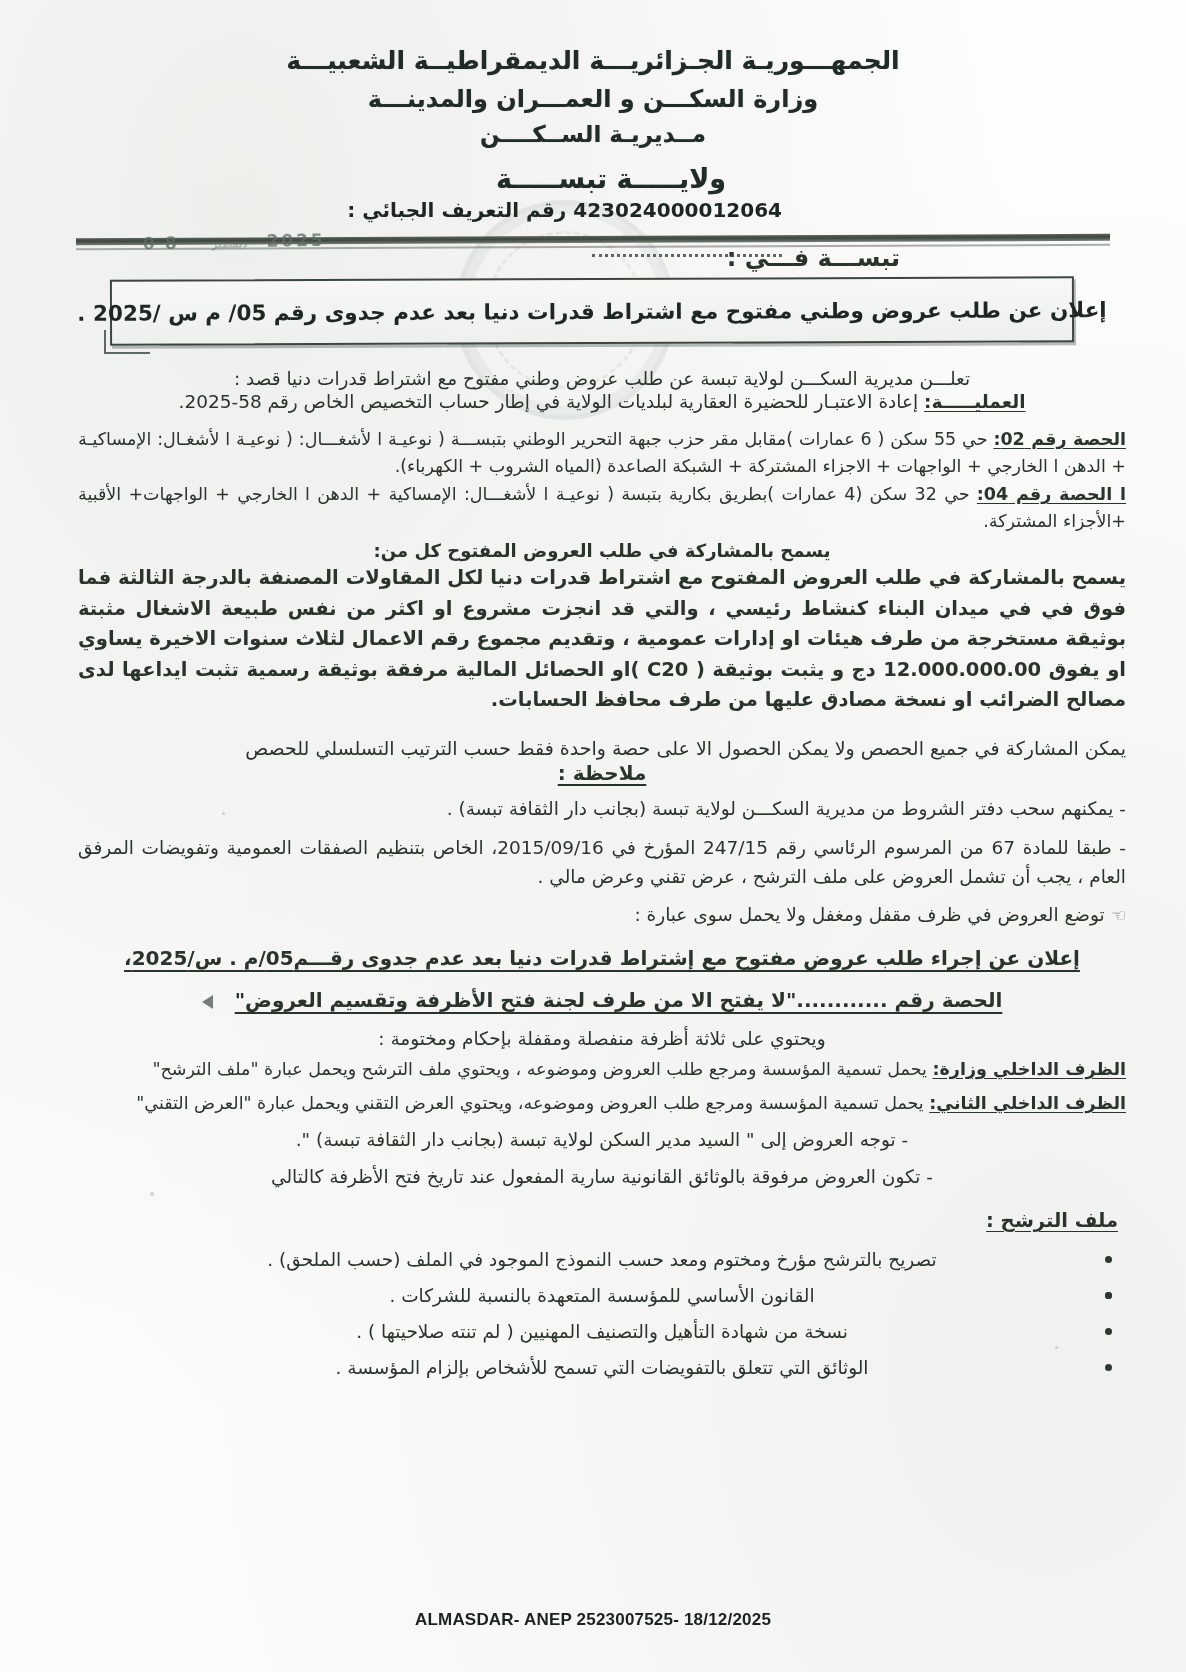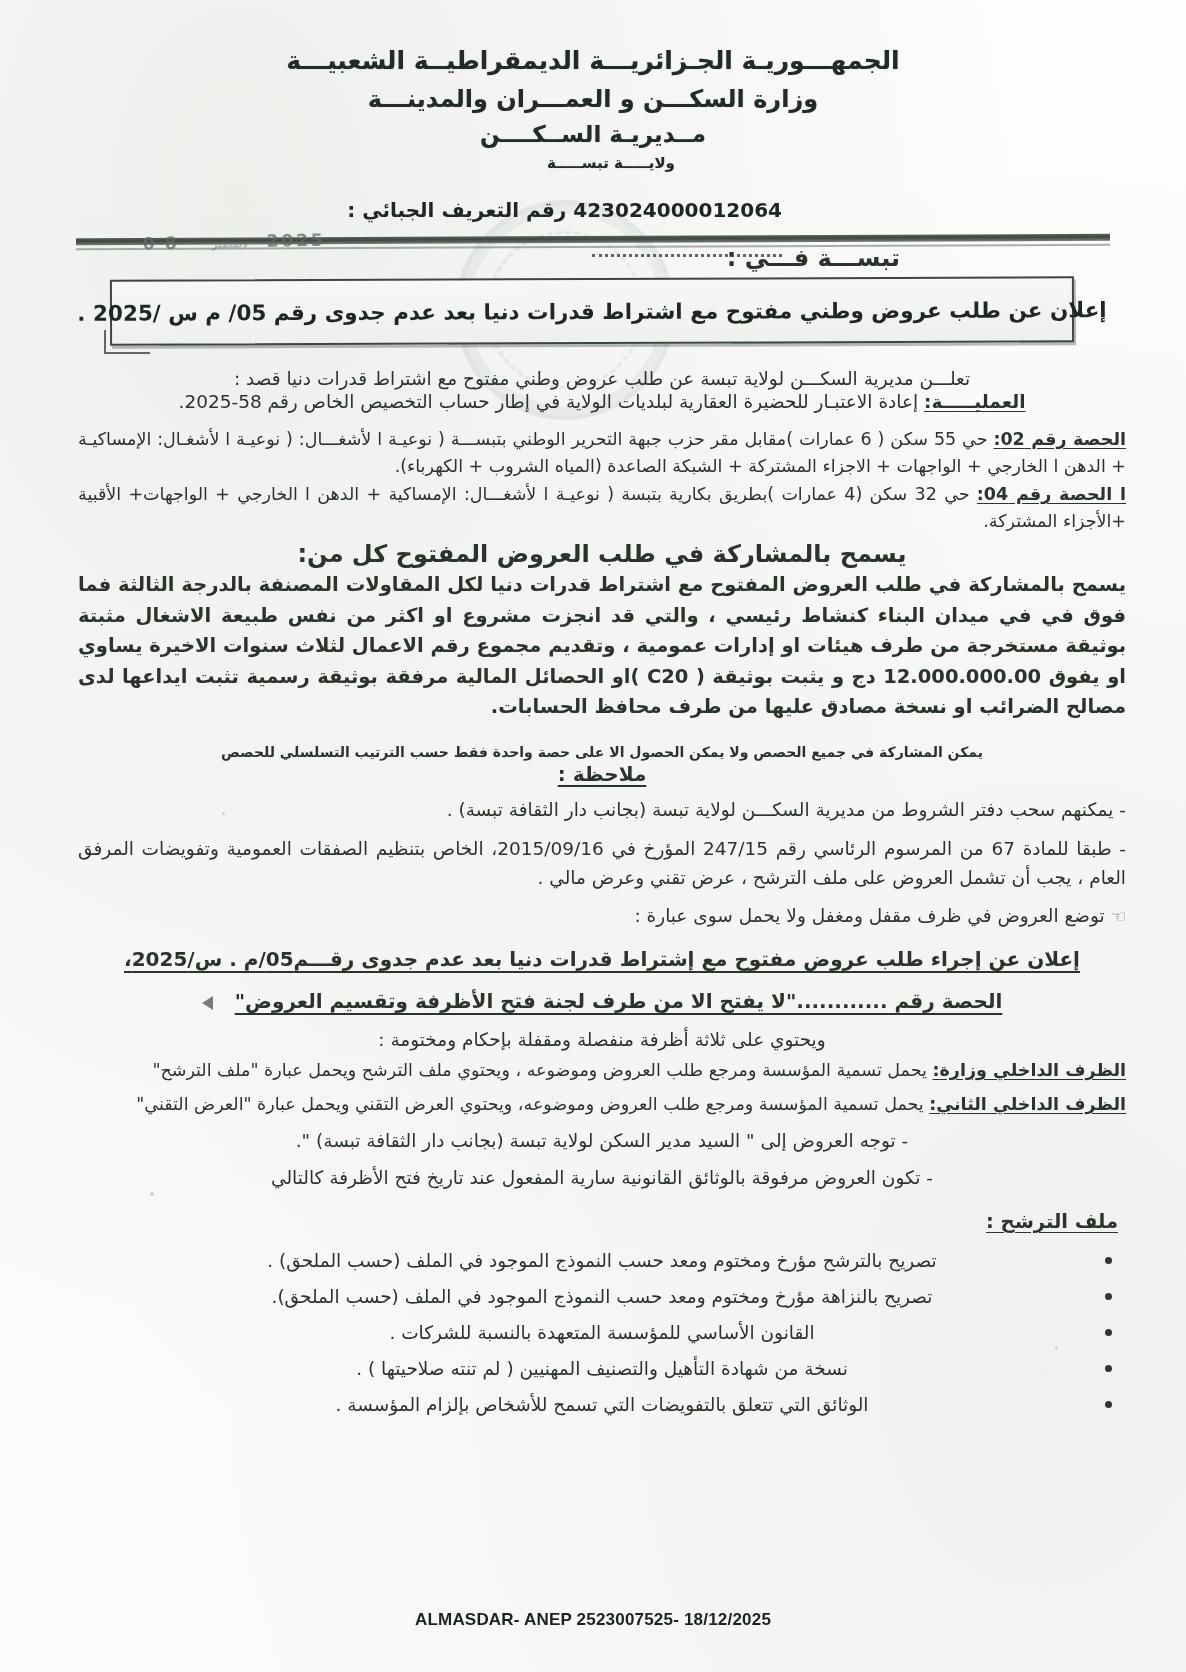--- a/index.html
+++ b/index.html
@@ -33,21 +33,21 @@
     position:absolute;left:0;right:0;top:44px;text-align:center;
   }
   .hdr .l{
     font-weight:bold;letter-spacing:.5px;line-height:1.38;
     color:#222c26;
     text-shadow:0 0 1px rgba(40,50,45,.35);
   }
   .h1{font-size:25px;}
   .h2{font-size:24px;margin-top:4px;}
   .h3{font-size:23px;margin-top:3px;}
-  .h4{font-size:15px;margin-top:3px;padding-left:36px;}
+  .h4{font-size:27px;margin-top:10px;padding-left:36px;}
   .fiscal{
     position:absolute;right:404px;top:198px;font-size:20px;font-weight:bold;
     color:#1d261f;direction:rtl;white-space:nowrap;
   }
   .fiscal .num{font-family:"DejaVu Sans",sans-serif;letter-spacing:.3px;}
   
   .rule{
     position:absolute;left:76px;right:76px;top:236px;height:7px;
     background:linear-gradient(180deg,#4a544c 0%,#2f382f 45%,#6a736b 100%);
     transform:rotate(-.25deg);opacity:.92;
@@ -93,24 +93,24 @@
 
   
   .body{
     position:absolute;left:78px;right:60px;top:368px;direction:rtl;text-align:right;
   }
   .b{font-weight:bold;}
   .u{text-decoration:underline;text-underline-offset:3px;}
   .intro{font-size:18.5px;margin-bottom:2px;text-align:center;}
   .op{font-size:18.5px;text-align:center;margin-bottom:14px;}
   .lot{font-size:17.5px;line-height:1.52;margin-bottom:2px;text-align:justify;text-align-last:right;}
-  .allow-h{font-size:24px;font-weight:bold;text-align:center;margin-top:6px;}
+  .allow-h{font-size:18px;font-weight:bold;text-align:center;margin-top:6px;}
   .allow-p{font-size:19.5px;font-weight:bold;line-height:1.56;text-align:justify;text-align-last:right;margin-top:2px;}
   .big-amt{font-family:"DejaVu Sans",sans-serif;}
-  .allparts{font-size:14px;font-weight:bold;text-align:center;margin-top:22px;}
+  .allparts{font-size:19px;font-weight:normal;margin-top:22px;}
   .note-h{font-size:20px;font-weight:bold;text-decoration:underline;text-underline-offset:4px;text-align:center;margin-top:2px;}
   .bullet-line{font-size:18.5px;line-height:1.55;margin-top:10px;text-align:justify;text-align-last:right;}
   .bl-c{text-align:center;}
   .hand{
     display:inline-block;transform:scaleX(-1);opacity:.65;font-size:17px;margin-left:6px;
   }
   .declare{
     font-size:20px;font-weight:bold;text-decoration:underline;text-underline-offset:5px;
     text-align:center;margin-top:16px;letter-spacing:.2px;
   }
@@ -232,21 +232,21 @@
       <span class="lbl">الظرف الداخلي الثاني:</span><span> يحمل تسمية المؤسسة ومرجع طلب العروض وموضوعه، ويحتوي العرض التقني ويحمل عبارة "العرض التقني"</span>
     </div>
 
     <div class="dash-line">- توجه العروض  إلى " السيد مدير السكن لولاية تبسة  (بجانب دار الثقافة تبسة) ".</div>
     <div class="dash-line2">- تكون العروض مرفوقة  بالوثائق القانونية سارية المفعول عند تاريخ فتح الأظرفة كالتالي</div>
 
     <div class="file-h">ملف الترشح :</div>
 
     <ul class="docs">
       <li><span class="dot"></span><span>تصريح بالترشح مؤرخ ومختوم ومعد حسب النموذج الموجود في الملف (حسب الملحق) .</span></li>
-      <li><span class="dot"></span><span>تصريح بالنزاهة مؤرخ ومختوم ومعد حسب النموذج الموجود في الملف (حسب الملحق).</span></li>
+      <li><span class="dot"></span></li>
       <li><span class="dot"></span><span>القانون الأساسي للمؤسسة المتعهدة بالنسبة للشركات .</span></li>
       <li><span class="dot"></span><span>نسخة من شهادة التأهيل والتصنيف المهنيين ( لم تنته صلاحيتها ) .</span></li>
       <li><span class="dot"></span><span>الوثائق التي تتعلق بالتفويضات التي تسمح للأشخاص بإلزام المؤسسة .</span></li>
     </ul>
 
   </div>
 
   <div class="footer">ALMASDAR- ANEP 2523007525- 18/12/2025</div>
 
   <div class="speck" style="left:150px;top:1192px;width:4px;height:4px;"></div>

